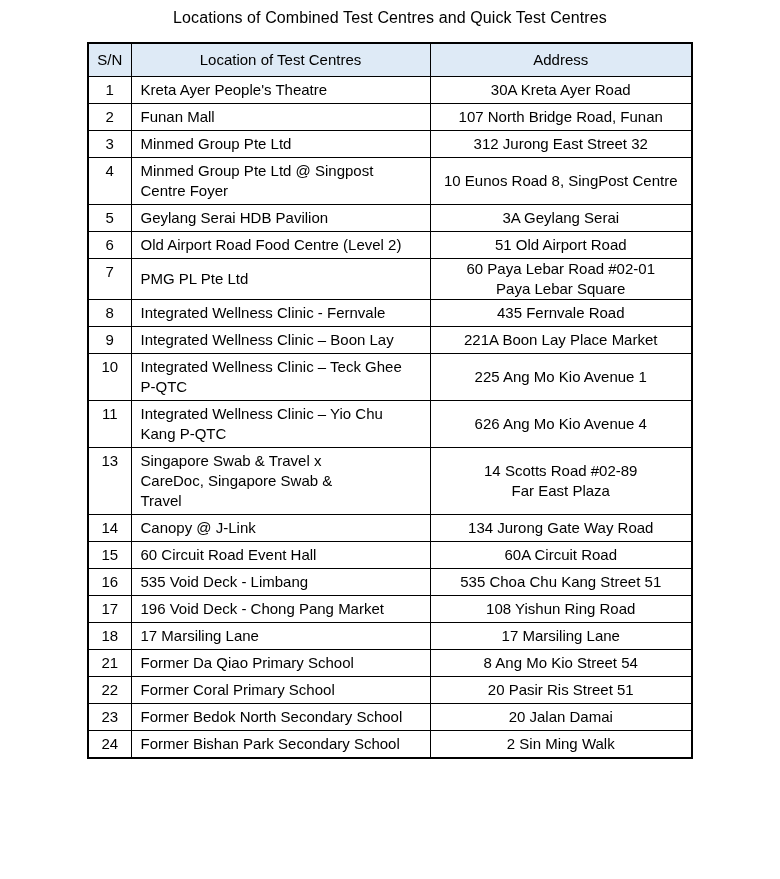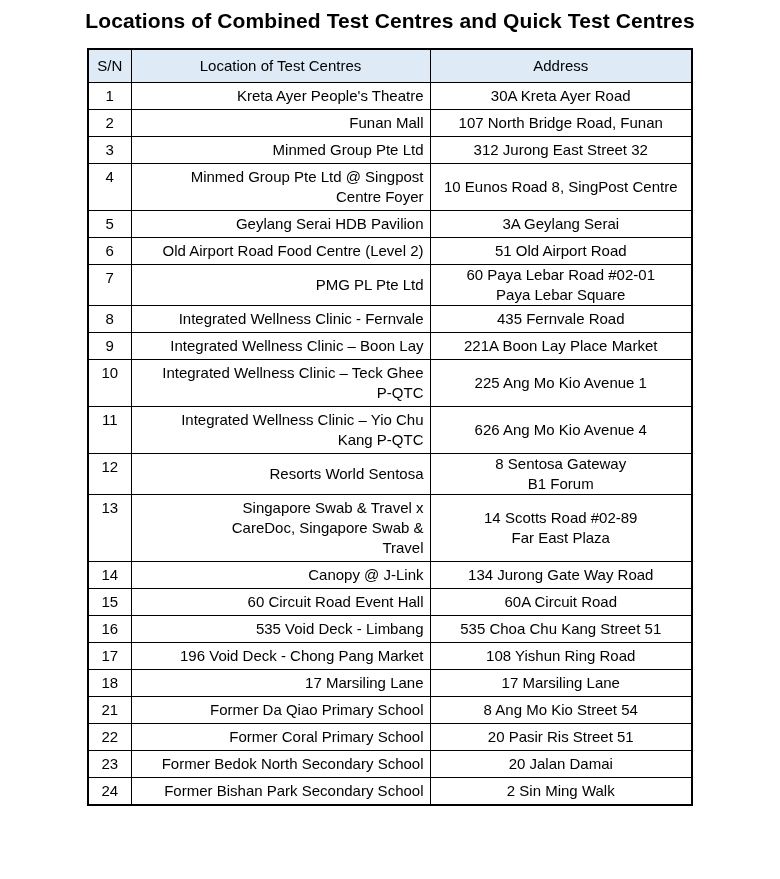--- a/index.html
+++ b/index.html
@@ -5,22 +5,22 @@
   * { margin: 0; padding: 0; box-sizing: border-box; }
   html, body {
     background: #ffffff;
     width: 780px;
     font-family: "Liberation Sans", "DejaVu Sans", sans-serif;
     color: #000000;
   }
   body { padding-top: 9px; height: 879px; overflow: hidden; }
   .page-title {
     text-align: center;
-    font-size: 21px;
-    font-weight: bold;
+    font-size: 16px;
+    font-weight: normal;
     margin-bottom: 15px;
     letter-spacing: 0.1px;
   }
   table.centres {
     border-collapse: collapse;
     table-layout: fixed;
     width: 604px;
     margin: 0 auto;
     border: 2px solid #000000;
   }
@@ -38,21 +38,21 @@
     text-align: center;
     vertical-align: middle;
     padding: 6px 4px;
   }
   td.sn {
     text-align: center;
     vertical-align: top;
     padding: 3px 2px;
   }
   td.loc {
-    text-align: right;
+    text-align: left;
     vertical-align: middle;
     padding: 3px 6px 3px 9px;
     white-space: pre-line;
   }
   td.addr {
     text-align: center;
     vertical-align: middle;
     padding: 0 4px;
     white-space: pre-line;
   }
@@ -139,26 +139,20 @@
     <td class="addr">225 Ang Mo Kio Avenue 1</td>
   </tr>
 
   <tr>
     <td class="sn">11</td>
     <td class="loc">Integrated Wellness Clinic – Yio Chu
 Kang P-QTC</td>
     <td class="addr">626 Ang Mo Kio Avenue 4</td>
   </tr>
 
-  <tr>
-    <td class="sn">12</td>
-    <td class="loc">Resorts World Sentosa</td>
-    <td class="addr">8 Sentosa Gateway
-B1 Forum</td>
-  </tr>
 
   <tr>
     <td class="sn">13</td>
     <td class="loc">Singapore Swab &amp; Travel x
 CareDoc, Singapore Swab &amp;
 Travel</td>
     <td class="addr">14 Scotts Road #02-89
 Far East Plaza</td>
   </tr>
 

